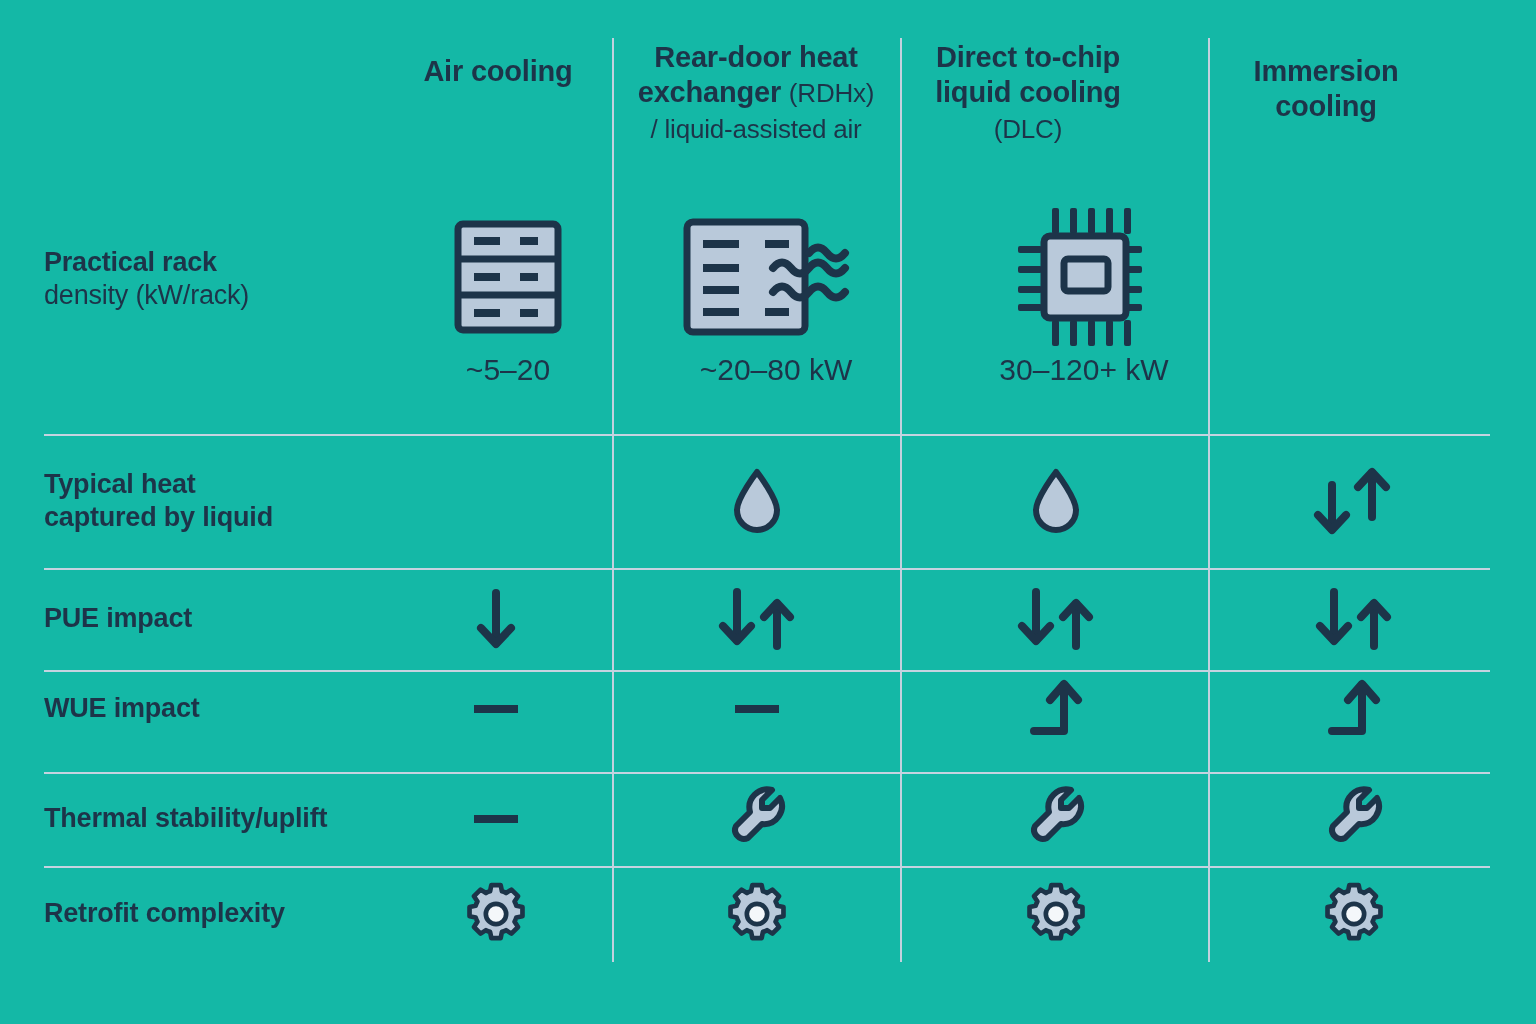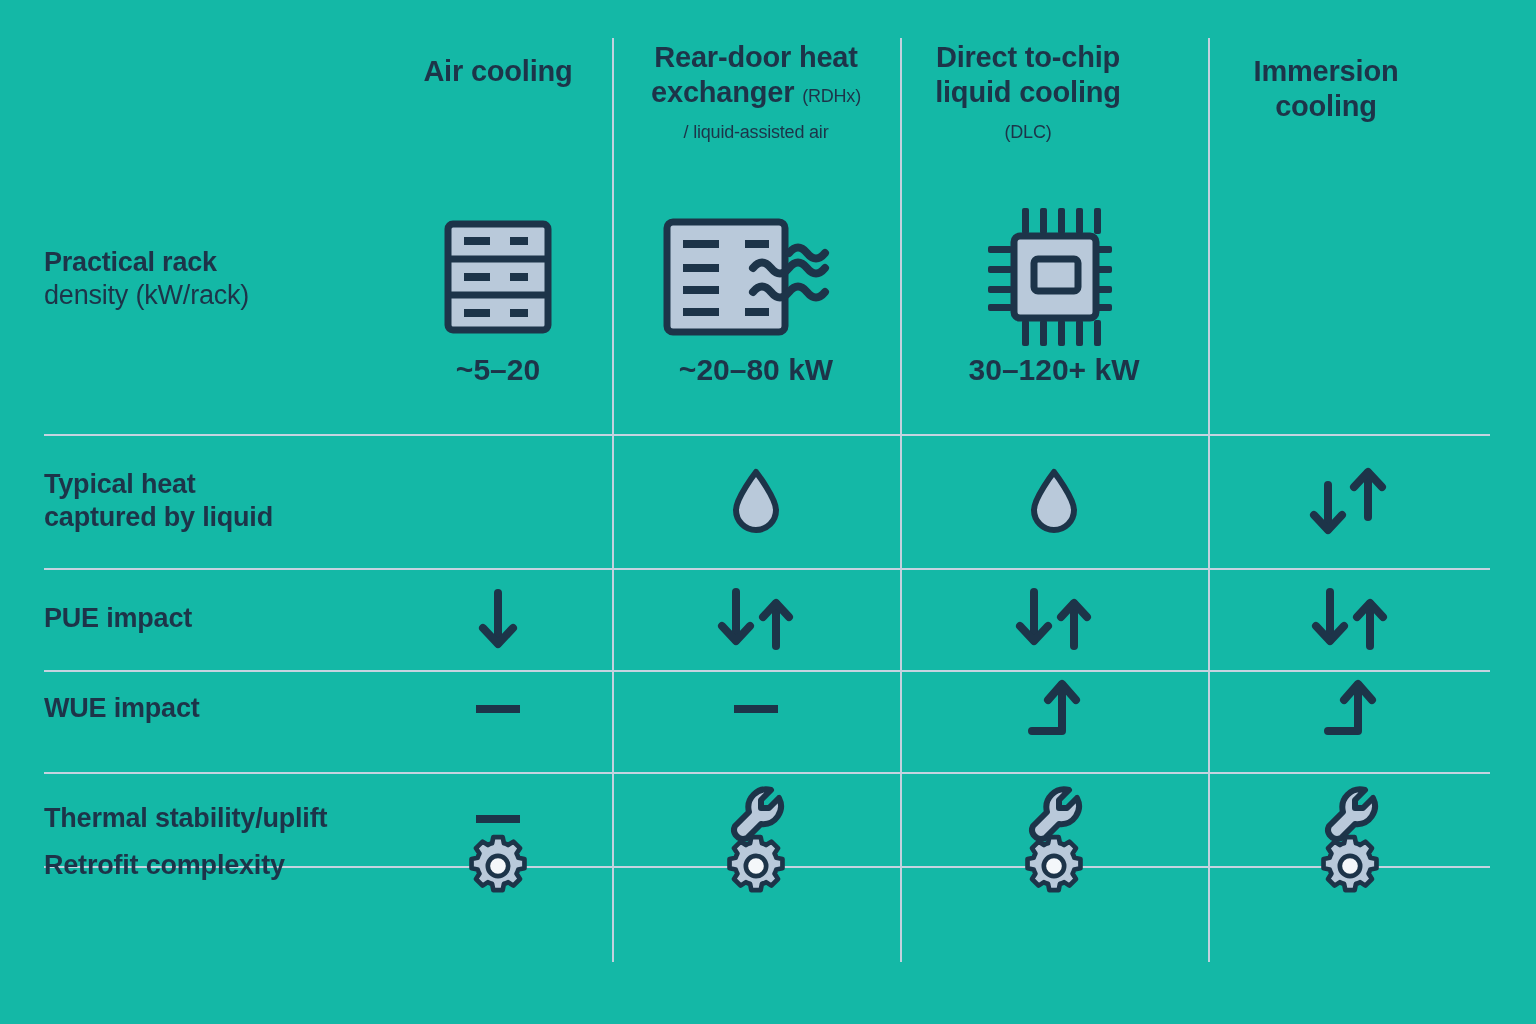--- a/index.html
+++ b/index.html
@@ -79,30 +79,31 @@
 
   .htitle {
     font-size: 29px;
     font-weight: bold;
     line-height: 1.22;
     color: #1d3449;
     letter-spacing: -0.2px;
   }
   .htitle .sub {
     font-weight: normal;
-    font-size: 18px;
+    font-size: 26px;
   }
 
   
   .row {
     position: absolute;
     left: 44px;
     width: 1448px;
     display: flex;
     align-items: center;
+    gap: 10px;
   }
   .row .label {
     width: 340px;
     font-size: 27px;
     font-weight: bold;
     line-height: 1.24;
     color: #1d3449;
     padding-right: 14px;
     letter-spacing: -0.2px;
   }
@@ -114,34 +115,34 @@
     align-items: center;
     justify-content: center;
   }
   .cell.c1 { width: 228px; }
   .cell.c2 { width: 288px; }
   .cell.c3 { width: 308px; }
   .cell.c4 { width: 284px; }
 
   .value {
     font-size: 30px;
-    font-weight: bold;
+    font-weight: normal;
     line-height: 1.2;
     text-align: center;
     color: #1d3449;
     white-space: pre-line;
   }
 
   
   .row.r-density { top: 198px;  height: 236px; align-items: flex-start; }
   .row.r-heat    { top: 434px;  height: 134px; }
   .row.r-pue     { top: 568px;  height: 102px; }
   .row.r-wue     { top: 670px;  height: 77px; }
   .row.r-therm   { top: 772px;  height: 94px;  }
-  .row.r-retro   { top: 818px;  height: 96px;  }
+  .row.r-retro   { top: 866px;  height: 96px;  }
 
   .row.r-density .label { padding-top: 48px; }
   .row.r-density .cell  { height: 236px; justify-content: flex-start; padding-top: 4px; }
   .row.r-density .icon-wrap { height: 150px; display: flex; align-items: center; }
 
   .icon { display: block; }
 </style>
 </head>
 <body>
 

